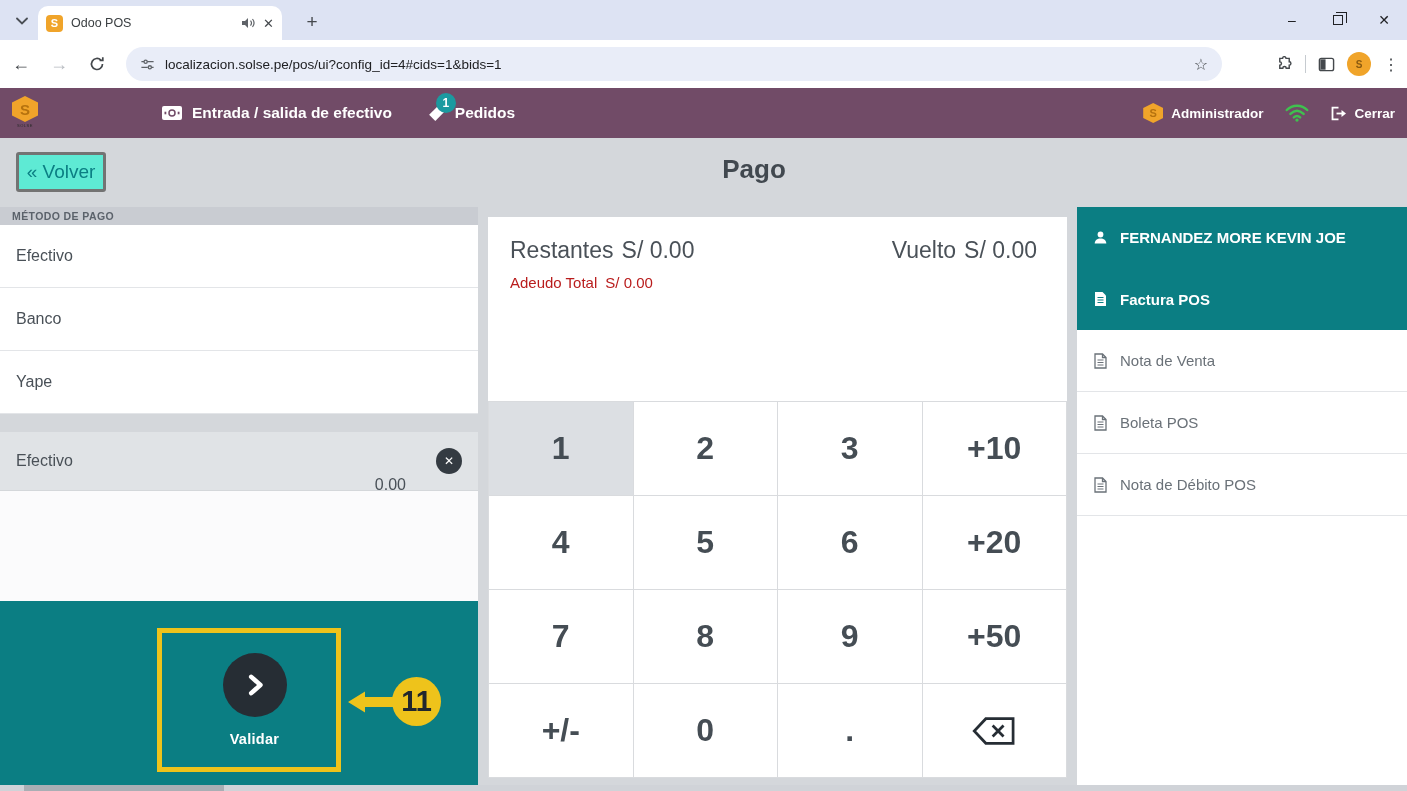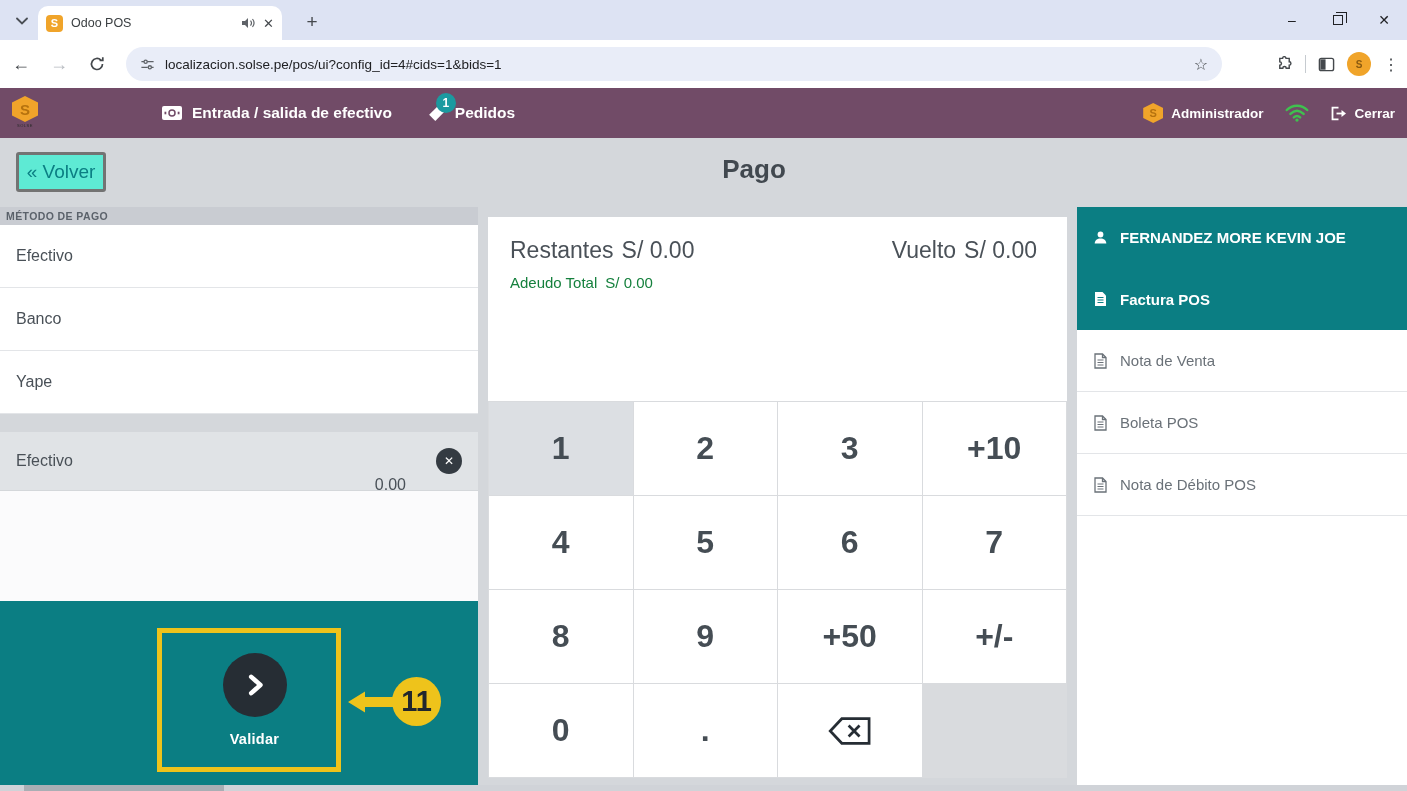--- a/index.html
+++ b/index.html
@@ -44,41 +44,41 @@
   .pos-right { margin-left:auto; display:flex; align-items:center; gap:22px; margin-right:12px; }
   .pos-user { display:flex; align-items:center; gap:8px; font-size:13.5px; font-weight:bold; }
   .hex-sm { width:20px; height:20px; background:#f0a42a; clip-path:polygon(50% 0,100% 25%,100% 75%,50% 100%,0 75%,0 25%); color:#b5720e; font-weight:bold; font-size:11px; display:flex; align-items:center; justify-content:center; }
   .pos-close { display:flex; align-items:center; gap:7px; font-size:13.5px; font-weight:bold; }
 
   
   .btn-volver { position:absolute; left:16px; top:152px; width:90px; height:40px; background:#5eead4; border:3px solid #737373; border-radius:3px; color:#0b7e83; font-size:19px; display:flex; align-items:center; justify-content:center; }
   .page-title { position:absolute; left:754px; top:154px; transform:translateX(-50%); font-size:26px; font-weight:bold; color:#41484f; }
 
   
-  .sec-header { position:absolute; left:0; width:478px; height:18px; background:#c9ccd2; color:#5b626b; font-size:10.5px; font-weight:bold; letter-spacing:.4px; display:flex; align-items:center; padding-left:6px; }
+  .sec-header { position:absolute; left:0; width:478px; height:18px; background:#c9ccd2; color:#5b626b; font-size:10.5px; font-weight:bold; letter-spacing:.4px; display:flex; align-items:center; padding-left:12px; }
   .hdr-metodo { top:207px; }
   .hdr-resumen { top:414px; }
   .pm-list { position:absolute; left:0; top:225px; width:478px; }
   .pm-row { height:63px; background:#fff; border-bottom:1px solid #e3e5e8; display:flex; align-items:center; padding-left:16px; font-size:16px; color:#495057; cursor:pointer; }
   .sum-row { position:absolute; left:0; top:432px; width:478px; height:59px; background:#e0e3e6; border-bottom:1px solid #d4d7da; display:flex; align-items:center; padding:0 16px; font-size:16px; color:#495057; }
   .sum-amount { margin-left:auto; margin-right:30px;margin-top:47px; }
   .del-btn { width:26px; height:26px; border-radius:50%; background:#343b42; color:#fff; font-size:12px; display:flex; align-items:center; justify-content:center; cursor:pointer; }
   .left-filler { position:absolute; left:0; top:491px; width:478px; height:110px; background:#fbfbfc; }
   .validate-panel { position:absolute; left:0; top:601px; width:478px; height:184px; background:#0b7e83; }
   .btn-validate { position:absolute; left:157px; top:27px; width:184px; height:144px; border:5px solid #eec31b; display:flex; flex-direction:column; align-items:center; justify-content:center; cursor:pointer;padding-left:11px; }
   .val-circle { width:64px; height:64px; border-radius:50%; background:#262d34; display:flex; align-items:center; justify-content:center; }
   .val-label { color:#fff; font-size:14.5px; font-weight:bold; margin-top:14px; letter-spacing:.3px; }
   .ann-arrow { position:absolute; left:348px; top:689px; }
   .ann-circle { position:absolute; left:392px; top:677px; width:49px; height:49px; border-radius:50%; background:#eec31b; color:#21272d; font-size:29px; font-weight:bold; display:flex; align-items:center; justify-content:center; }
 
   
   .status-box { position:absolute; left:488px; top:217px; width:579px; height:196px; background:#fff; padding:20px 22px; }
   .status-top { display:flex; justify-content:space-between; font-size:23px; color:#4a5158; }
   .status-item span { margin-right:8px; }
-  .status-due { margin-top:10px; font-size:15px; color:#15803d; }
+  .status-due { margin-top:10px; font-size:15px; color:#b91c1c; }
   .status-due span { margin-right:8px; }
   .numpad { position:absolute; left:488px; top:401px; width:579px; height:377px; background:#d9dbde; border:1px solid #d9dbde; display:grid; grid-template-columns:repeat(4,1fr); grid-template-rows:repeat(4,1fr); gap:1px; }
   .key { background:#fff; display:flex; align-items:center; justify-content:center; font-size:32px; font-weight:600; color:#454d54; cursor:pointer; }
   .key.pressed { background:#dcdfe3; }
 
   
   .invoice-panel { position:absolute; left:1077px; top:207px; width:330px; height:578px; background:#fff; }
   .inv-row { height:62px; display:flex; align-items:center; gap:12px; padding-left:16px; font-size:15px; color:#6a7178; border-bottom:1px solid #e3e5e8; cursor:pointer; }
   .inv-row.customer { height:61px; }
   .inv-row.selected { background:#0b7e83; color:#fff; font-weight:bold; border-bottom:none; }
@@ -242,20 +242,21 @@
   </div>
 
   <div class="numpad">
     <div class="key pressed">1</div>
     <div class="key">2</div>
     <div class="key">3</div>
     <div class="key">+10</div>
     <div class="key">4</div>
     <div class="key">5</div>
     <div class="key">6</div>
+    <div class="key">+20</div>
     <div class="key">7</div>
     <div class="key">8</div>
     <div class="key">9</div>
     <div class="key">+50</div>
     <div class="key">+/-</div>
     <div class="key">0</div>
     <div class="key">.</div>
     <div class="key">
       <svg width="44" height="30" viewBox="0 0 32 22">
           <path d="M10 2 h20 v18 H10 L1.5 11 z" fill="none" stroke="#262d34" stroke-width="2"></path>

